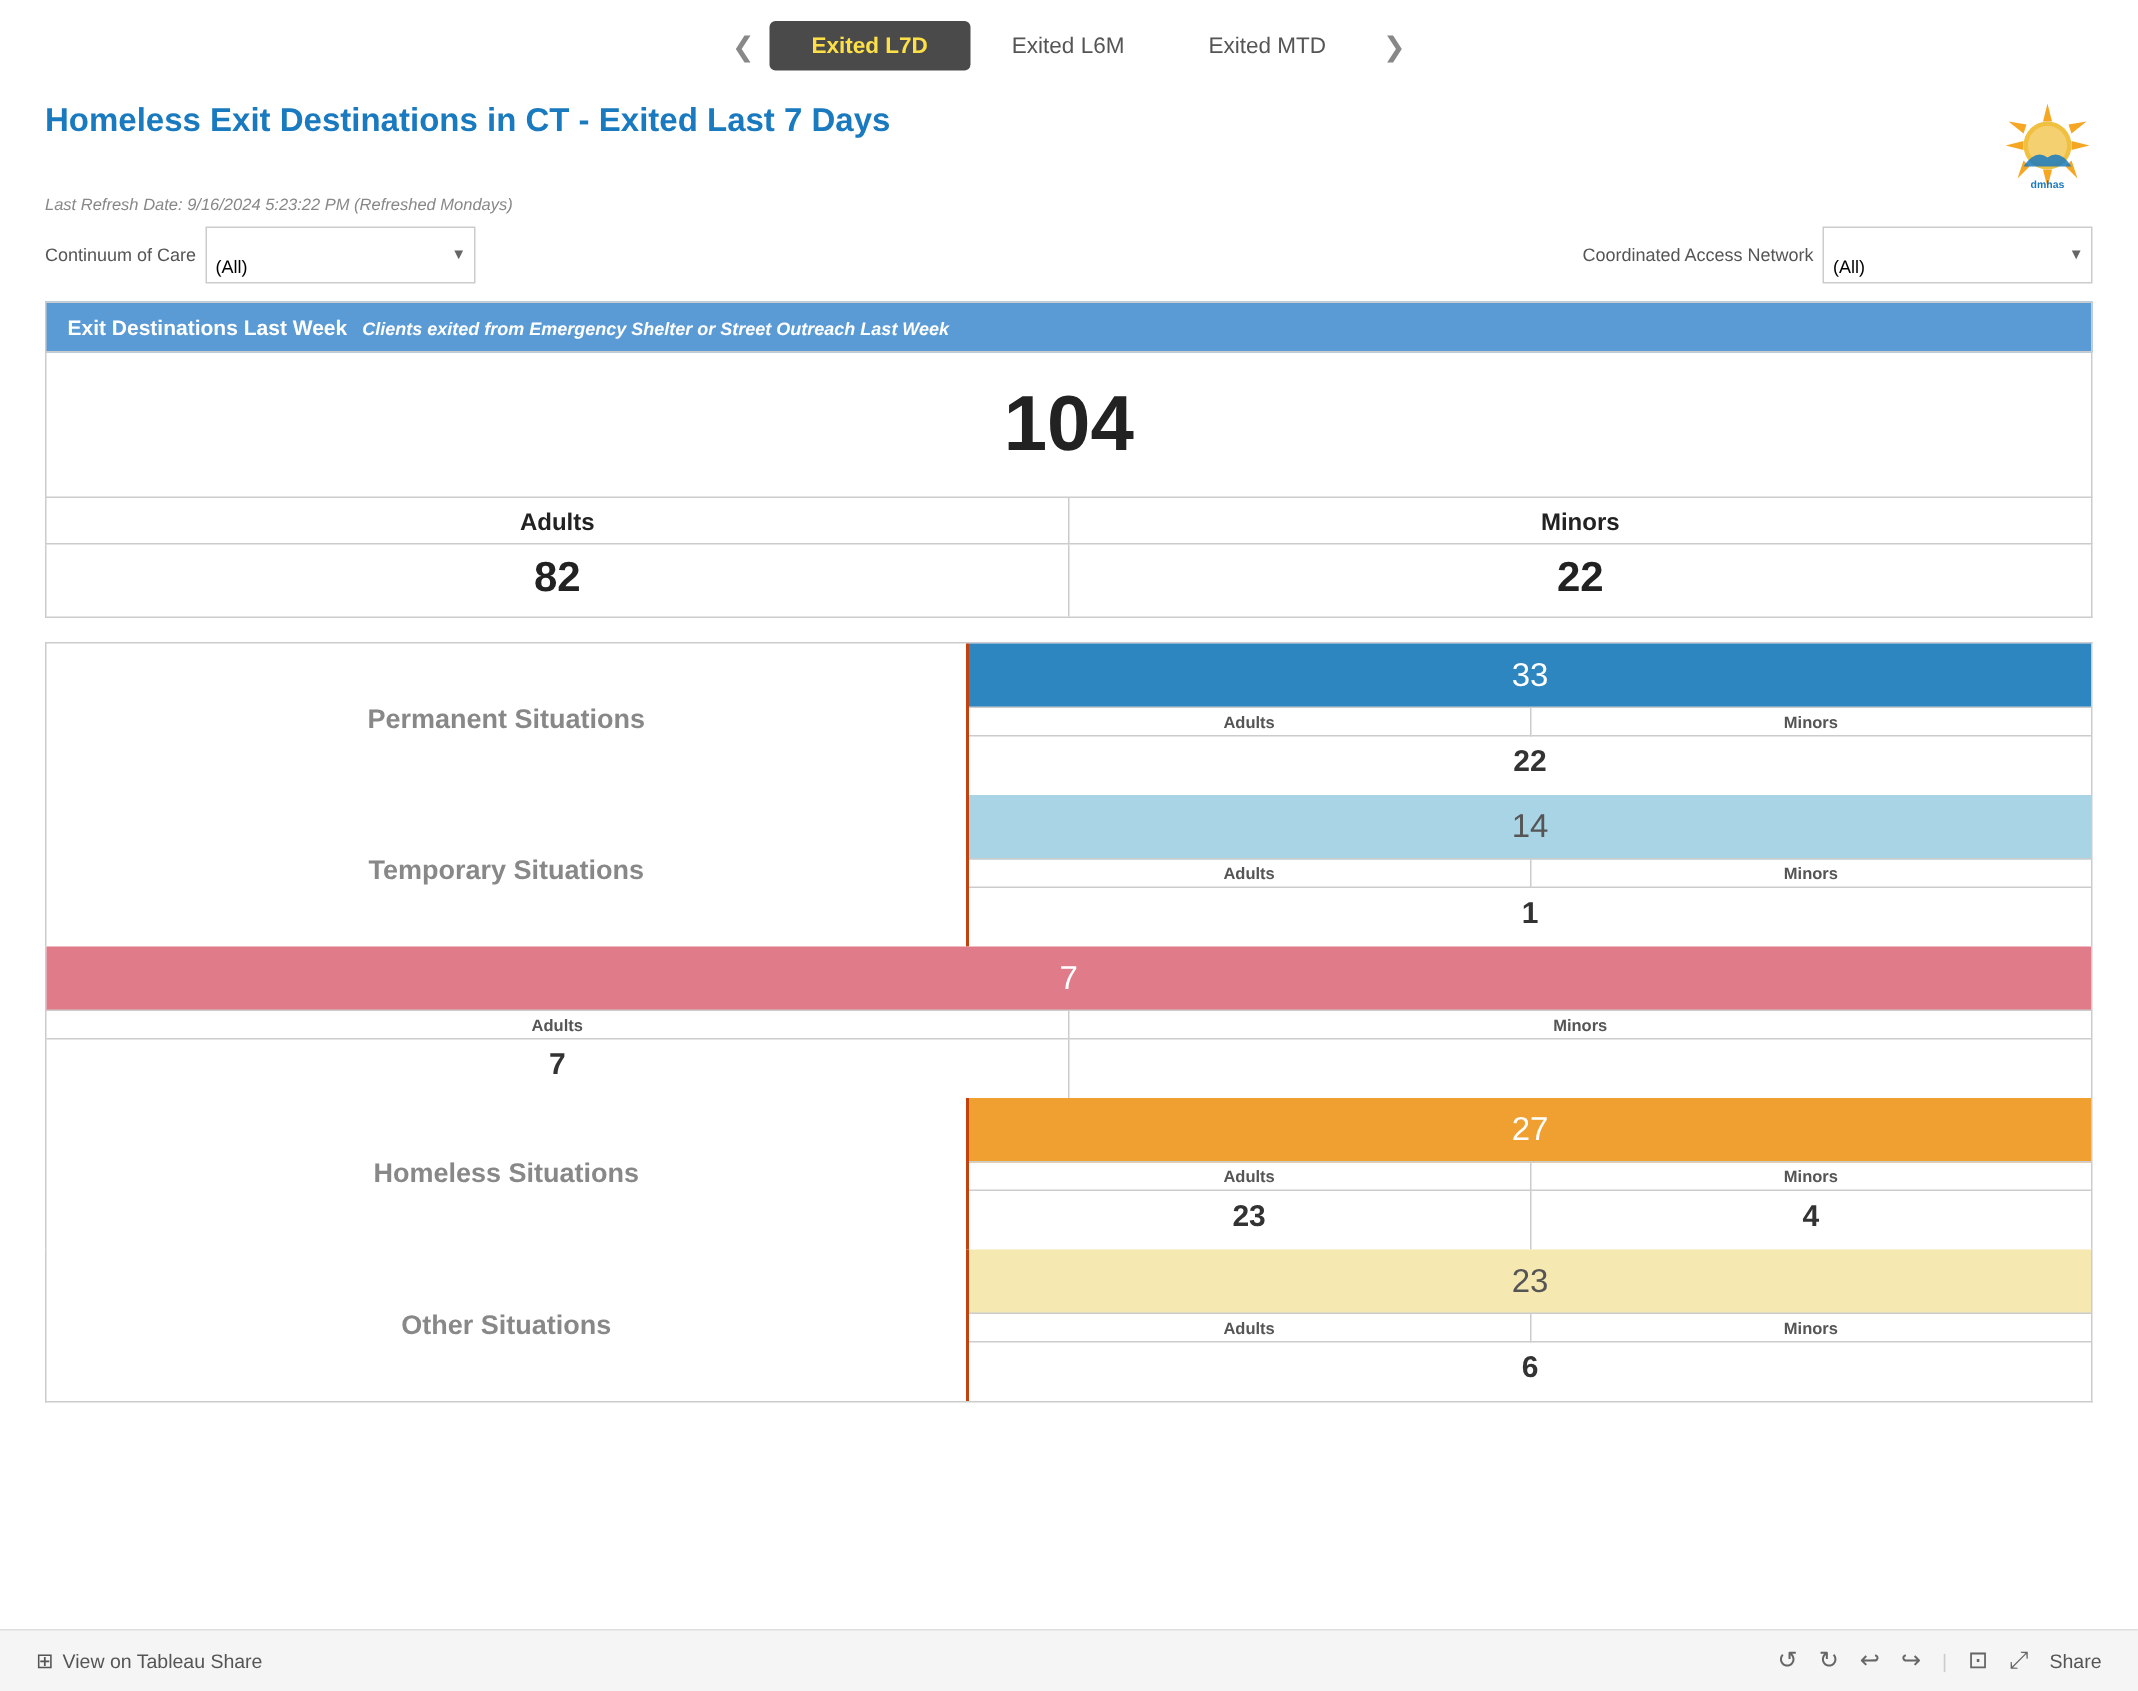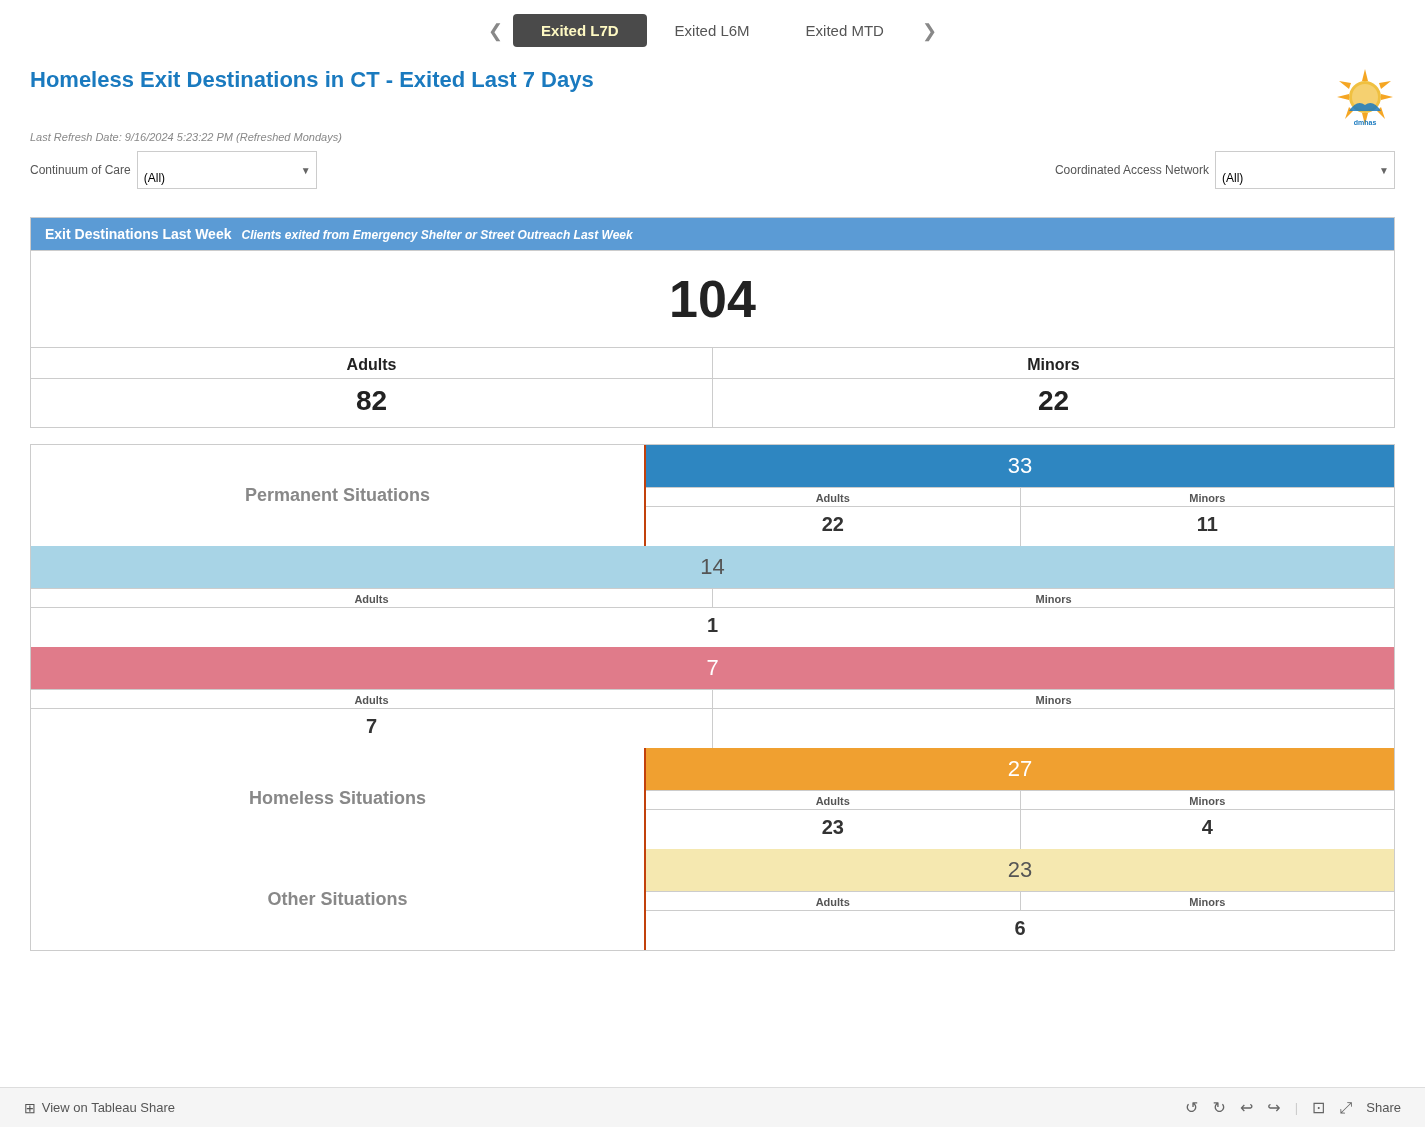--- a/index.html
+++ b/index.html
@@ -24,21 +24,21 @@
       font-size: 15px;
       cursor: pointer;
       border-radius: 4px;
       color: #555;
       font-weight: normal;
       background: none;
       border: none;
     }
     .nav-tab.active {
       background: #4a4a4a;
-      color: #fef9c3;
+      color: #fde047;
       font-weight: bold;
       border-radius: 4px;
     }
 
     
     .main-content {
       padding: 10px 30px 10px 30px;
     }
 
     
@@ -70,21 +70,21 @@
       font-size: 11px;
       font-style: italic;
       margin-bottom: 8px;
     }
 
     
     .filters-row {
       display: flex;
       align-items: center;
       gap: 20px;
-      margin-bottom: 28px;
+      margin-bottom: 12px;
     }
     .filter-group {
       display: flex;
       align-items: center;
       gap: 6px;
       font-size: 12px;
       color: #333;
     }
     .filter-label { font-size: 12px; color: #555; }
     .filter-select {
@@ -351,25 +351,25 @@
       <div class="situation-block">
         <div class="situation-label-col">Permanent Situations</div>
         <div class="situation-data-col">
           <div class="situation-total-bar bar-permanent">33</div>
           <div class="situation-am-row">
             <div class="situation-am-header">Adults</div>
             <div class="situation-am-header">Minors</div>
           </div>
           <div class="situation-am-row">
             <div class="situation-am-value">22</div>
-            <div class="situation-am-value">11</div>
           </div>
         </div>
       </div>
       <div class="situation-block">
+        <div class="situation-label-col">Temporary Situations</div>
         <div class="situation-data-col">
           <div class="situation-total-bar bar-temporary">14</div>
           <div class="situation-am-row">
             <div class="situation-am-header">Adults</div>
             <div class="situation-am-header">Minors</div>
           </div>
           <div class="situation-am-row">
             <div class="situation-am-value">1</div>
           </div>
         </div>

